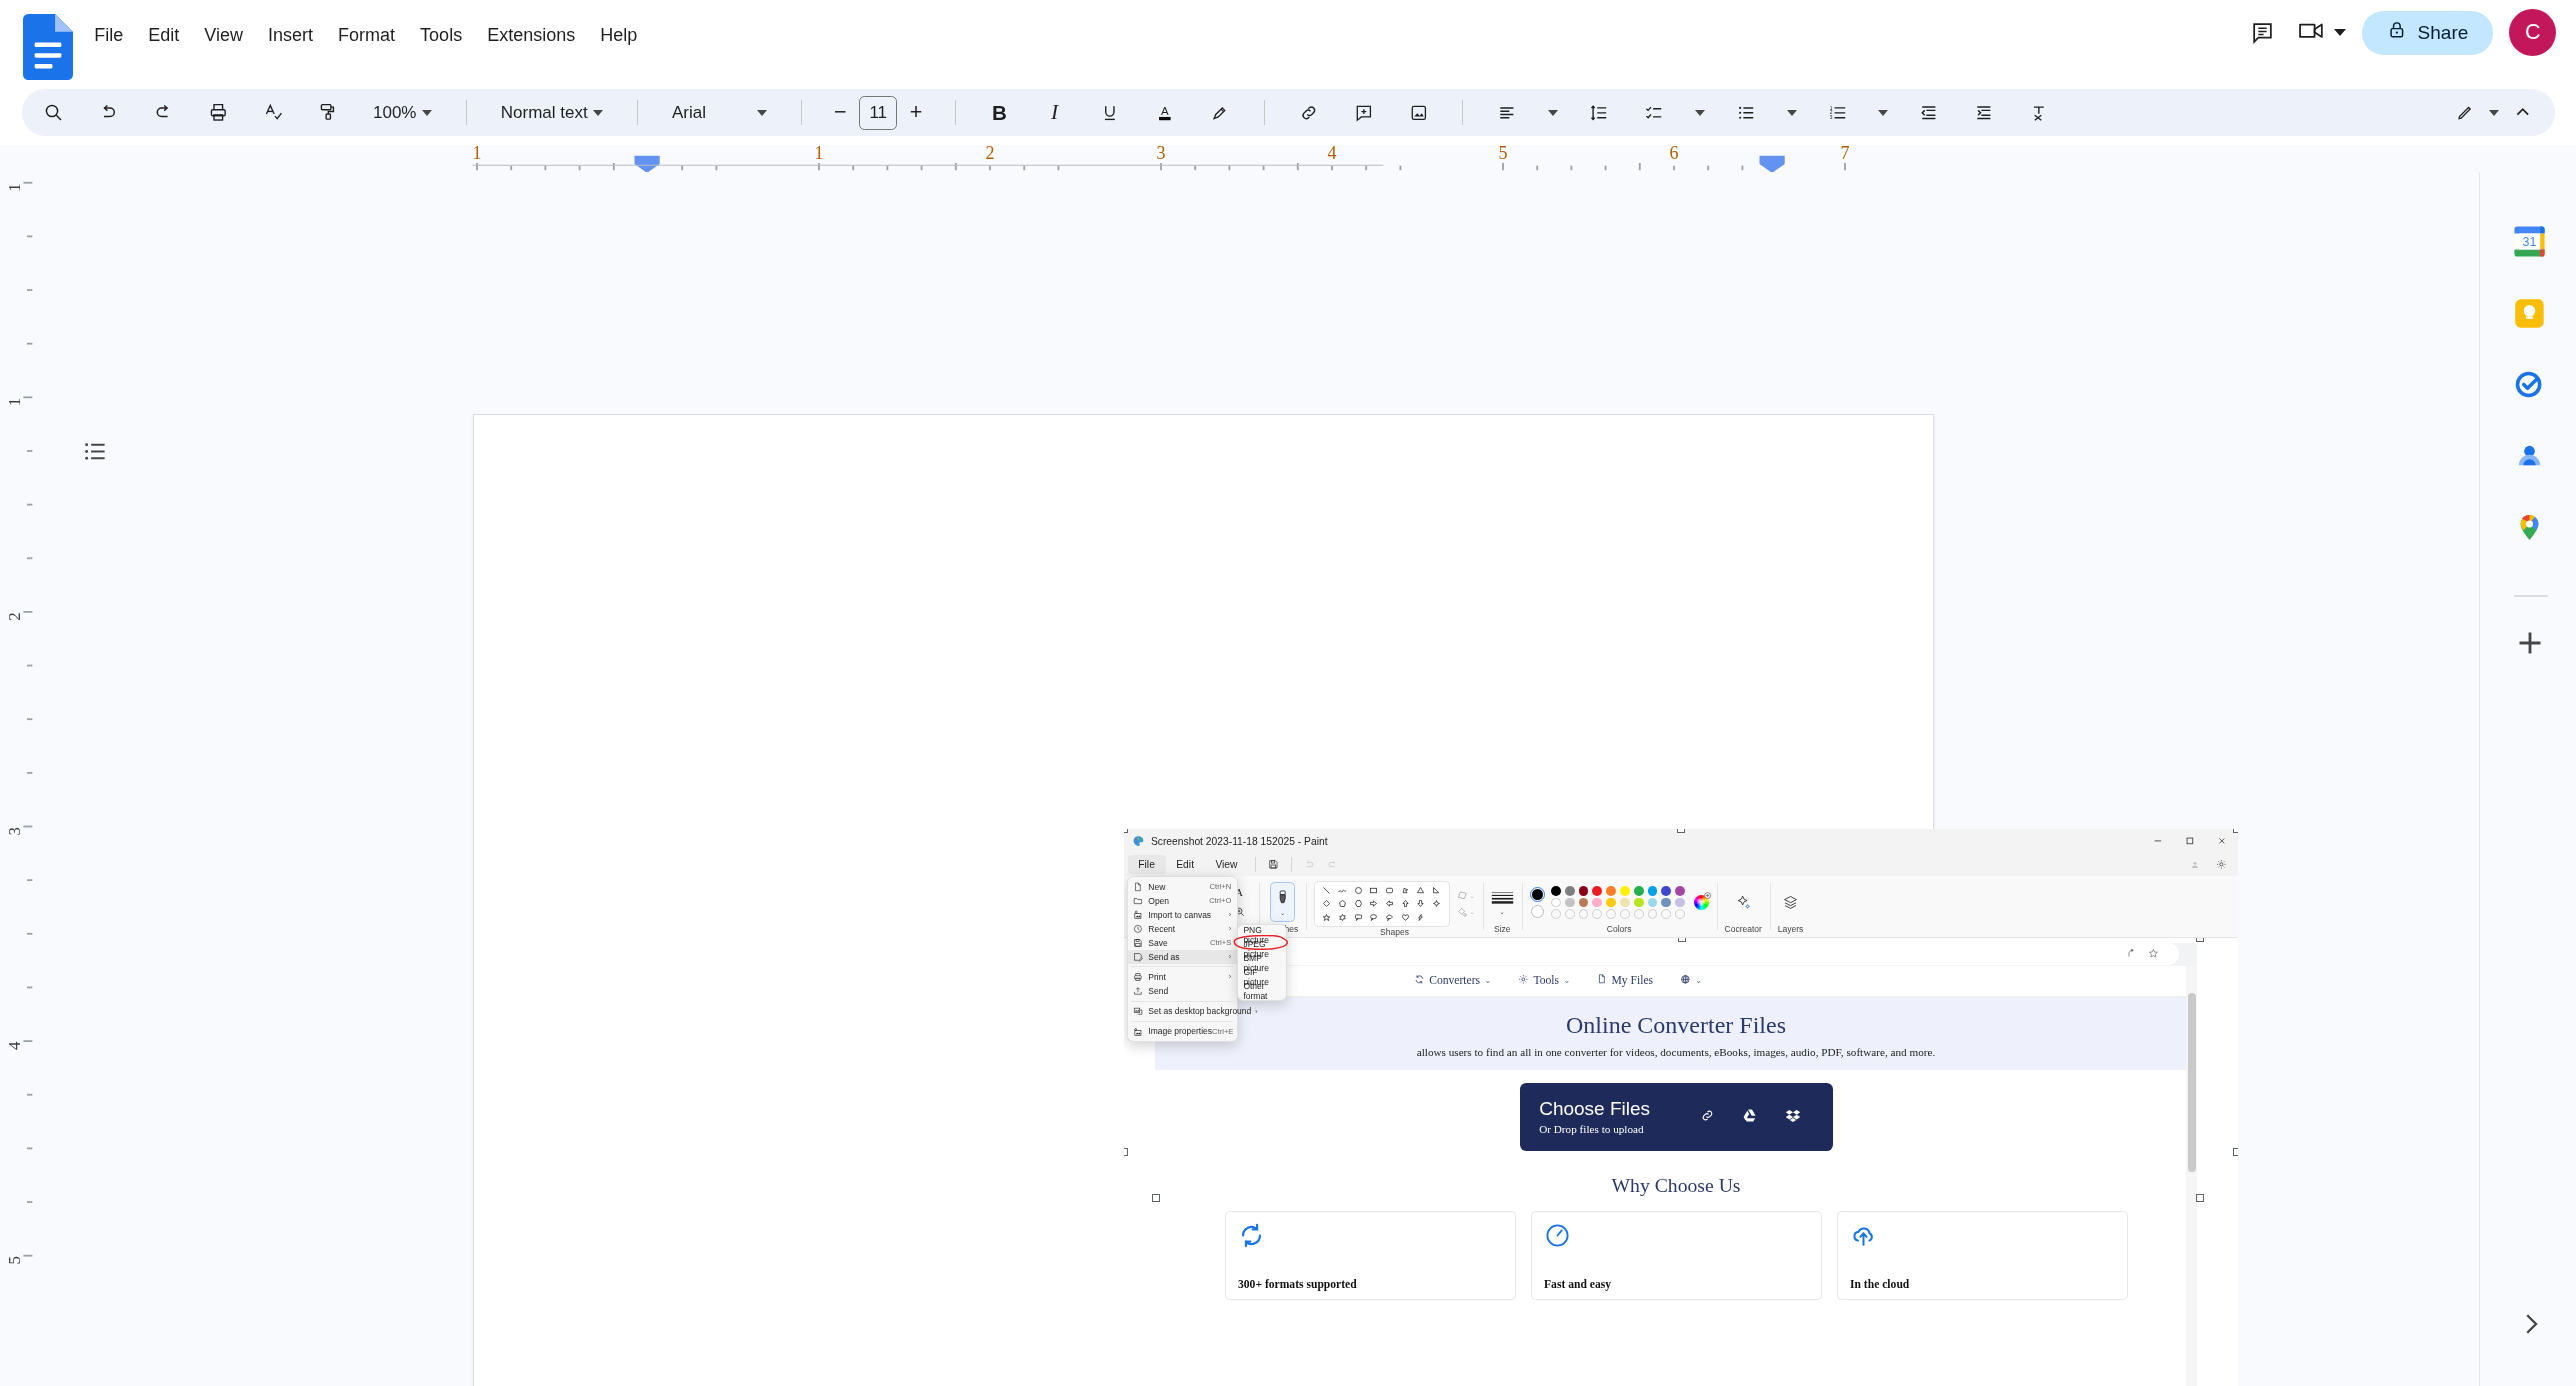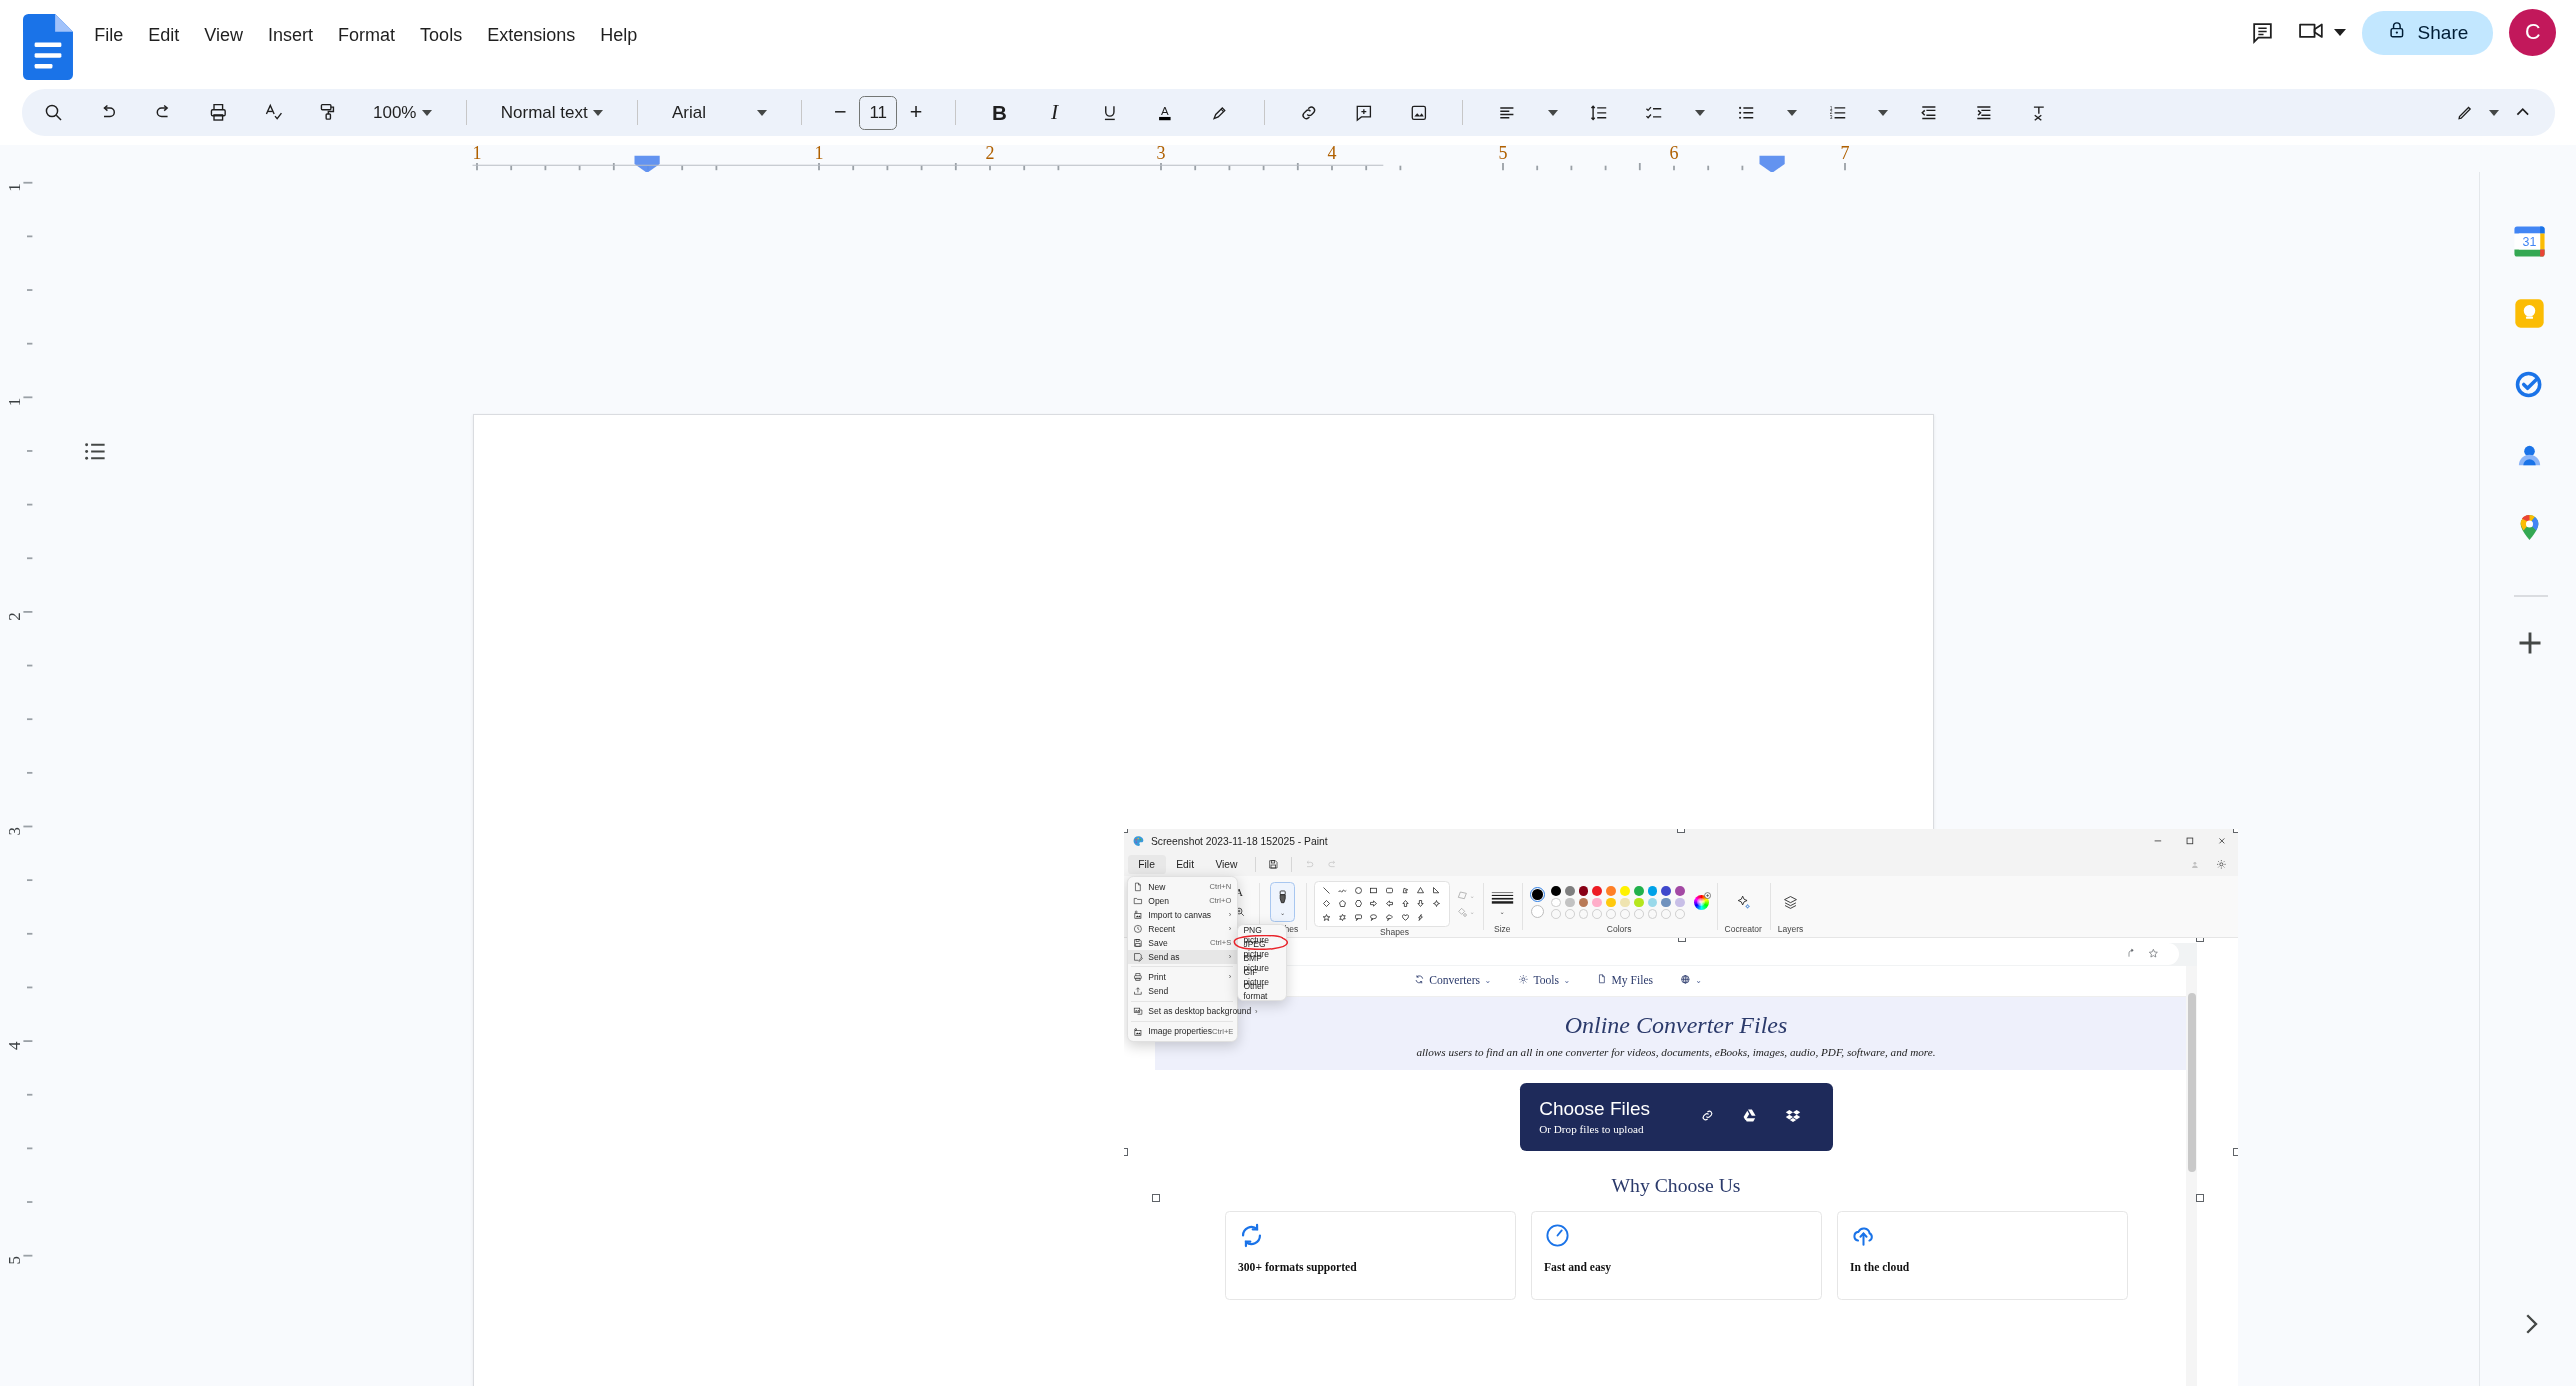--- a/index.html
+++ b/index.html
@@ -164,39 +164,39 @@
   .site { position:absolute; left:31px; top:4.5px; width:1042px; bottom:0; background:#fff; overflow:hidden; }
 
   .browser-chrome { height:23px; background:#f1f3f4; position:relative; }
   .chrome-pill { position:absolute; left:0; right:18px; top:0.9px; height:21.5px; background:#fff; border-radius:11.6px; }
   .chrome-actions { position:absolute; right:38px; top:3.6px; display:flex; gap:10.7px; color:#5f6368; }
 
   .site-nav { height:31px; background:#fff; display:flex; align-items:center; gap:27px; padding-left:259px; font-family:"Liberation Serif", serif; border-bottom:0.9px solid #eee; }
   .nav-it { display:flex; align-items:center; gap:4.5px; font-size:11.6px; color:#2b3a6b; cursor:pointer; }
   .nav-ch { font-size:8px; color:#5a6b9c; }
 
-  .hero { background:#eef0fb; padding:15px 0 12.5px; text-align:center;font-style:italic; }
+  .hero { background:#eef0fb; padding:15px 0 12.5px; text-align:center; }
   .hero-h1 { font-family:"Liberation Serif", serif; font-size:24px; color:#2b3a6b; font-weight:400; }
   .hero-p { font-family:"Liberation Serif", serif; font-size:11.2px; color:#222; margin-top:7.2px; }
 
   .upload-band { background:#fff; padding:12.5px 0 14.3px; display:flex; justify-content:center; }
   .choose-box {
     background:#1e2a5a; border-radius:6.3px; width:313px; height:68px;
     display:flex; align-items:center; padding:0 19.7px; gap:16px; color:#fff;
   }
   .cb-text { flex:0 0 auto; }
   .cb-title { font-size:19px; font-family:"Liberation Sans", sans-serif; }
   .cb-sub { font-size:11.2px; font-family:"Liberation Serif",serif; margin-top:2.7px; }
   .cb-icons { display:flex; align-items:center; gap:27px; margin-left:34px; }
 
   .why { background:#fff; text-align:center; padding-top:9px; }
   .why-h2 { font-family:"Liberation Serif", serif; font-size:19.7px; color:#2b3a6b; font-weight:400; }
   .cards { display:flex; gap:15px; justify-content:center; padding:14.3px 18px 0; }
   .card { width:291px; height:89px; border:0.9px solid #e6e6e6; border-radius:4.5px; padding:9.8px 12.5px; text-align:left; }
-  .card-title { font-family:"Liberation Serif",serif; font-weight:bold; font-size:11.6px; color:#111; margin-top:9px; }
+  .card-title { font-family:"Liberation Serif",serif; font-weight:bold; font-size:11.6px; color:#111; margin-top:26px; }
 
   .site-scroll { position:absolute; right:0; top:23px; bottom:0; width:10.7px; background:#f5f5f5; }
   .site-thumb { position:absolute; right:0.9px; top:27px; width:8px; height:179px; background:#c9c9c9; border-radius:4.5px; }
 </style>
 </head>
 <body>
 
 <div class="docs-top">
   <div class="docs-logo">
     <svg viewBox="0 0 56 74" width="50" height="66" aria-hidden="true">

